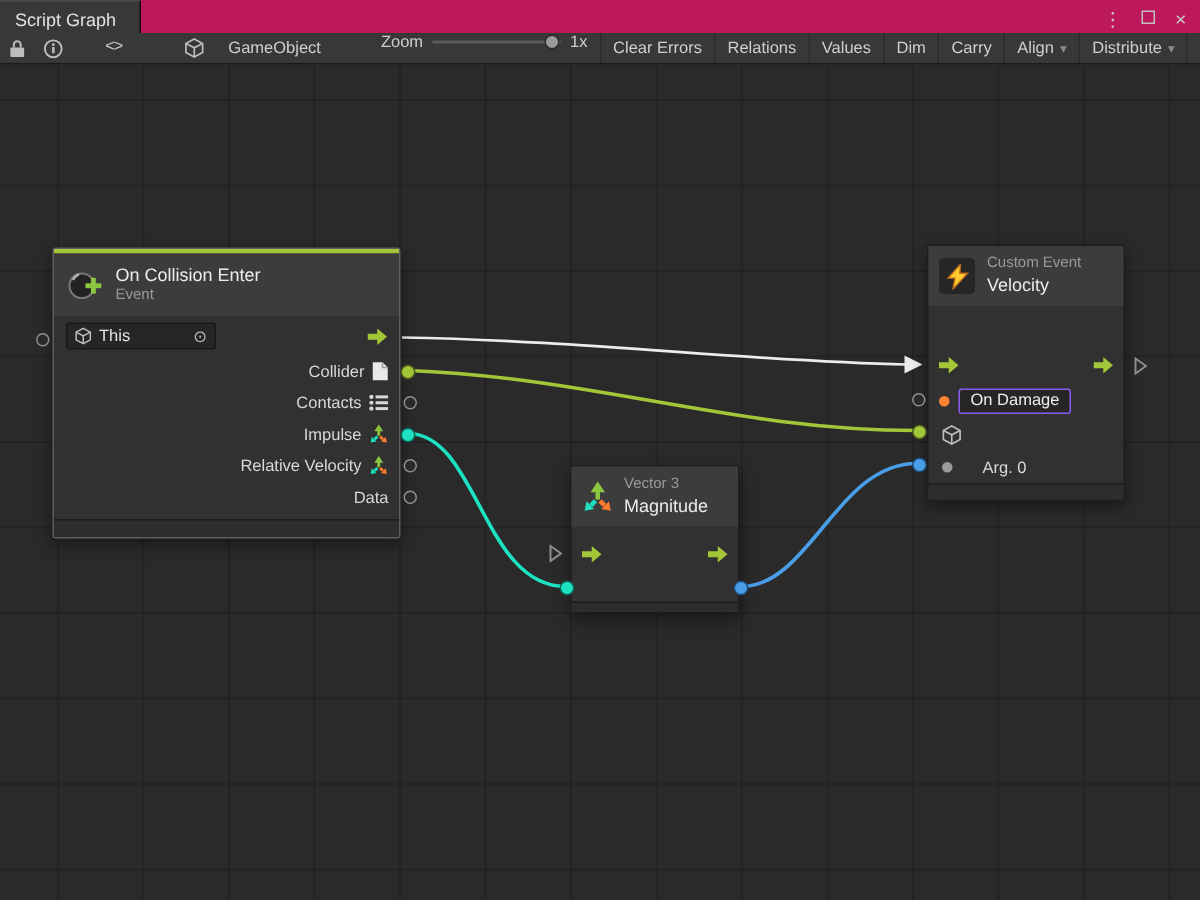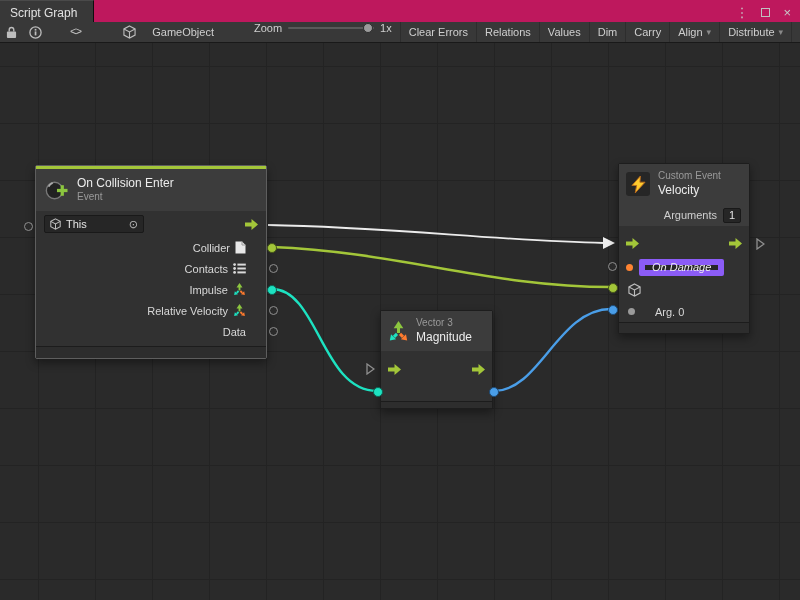--- a/index.html
+++ b/index.html
@@ -53,29 +53,29 @@
 
   
   .node{position:absolute;background:var(--node-bg);border:1px solid var(--node-border);border-radius:2px;z-index:2;box-shadow:0 4px 10px rgba(0,0,0,.4);font-size:11px;}
   .node.selected{border-color:#5E5E5E;}
   .accent{position:absolute;left:0;top:0;right:0;height:3px;background:var(--lime);}
   .nhdr{position:absolute;left:0;right:0;background:var(--node-hdr);display:flex;align-items:center;gap:8px;padding:0 8px;}
   .nhdr .tcol{display:flex;flex-direction:column;line-height:1.25;}
   .ntitle{font-size:12px;color:#ECECEC;}
   .nsub{font-size:10px;color:var(--txt-dim);}
   .nrow{position:absolute;left:0;right:0;display:flex;align-items:center;}
-  .nrow.right{justify-content:flex-end;gap:5px;padding-right:20px;}
+  .nrow.right{justify-content:flex-end;gap:5px;padding-right:7px;}
   .nrow.split{justify-content:space-between;padding:0 8px;}
   .plabel{color:#D8D8D8;}
   .nfooter{position:absolute;left:0;right:0;bottom:0;background:#2D2D2D;border-top:1px solid #1C1C1C;}
 
   .field{background:var(--field-bg);border:1px solid #191919;border-radius:2px;display:flex;align-items:center;gap:5px;padding:0 5px;height:18px;color:#E4E4E4;}
   .field .grow{flex:1;}
   .mini-field{background:var(--field-bg);border:1px solid #191919;border-radius:2px;height:15px;min-width:18px;padding:0 4px;display:flex;align-items:center;justify-content:center;color:#E4E4E4;}
-  .str-field{background:var(--field-bg);border:6px solid #8b5cf6;border-radius:2px;height:17px;padding:0 7px;display:flex;align-items:center;color:#ECECEC;font-style:italic;}
+  .str-field{background:var(--field-bg);border:1px solid #8b5cf6;border-radius:2px;height:17px;padding:0 7px;display:flex;align-items:center;color:#ECECEC;}
 
   .dot{width:7px;height:7px;border-radius:50%;display:inline-block;}
   .dot.orange{background:var(--orange);}
   .dot.gray{background:#9A9A9A;}
 
   .port{position:absolute;border-radius:50%;z-index:4;}
   .port.hollow{width:9px;height:9px;border:1.5px solid #8F8F8F;background:var(--canvas-bg);}
   .port.f-lime{width:10px;height:10px;background:var(--lime);border:1px solid #45551a;}
   .port.f-teal{width:10px;height:10px;background:var(--teal);border:1px solid #0d6354;}
   .port.f-blue{width:10px;height:10px;background:var(--blue);border:1px solid #1d4a75;}
@@ -294,24 +294,20 @@
         <div class="evt-icon-box">
           <svg width="15" height="17" viewBox="0 0 16 18">
               <path d="M10 0 L1 10 h5 L4.5 18 L15 6.5 H9.5 Z" fill="#FFCB2E" stroke="#B96A1C" stroke-width="1"></path>
             </svg>
         </div>
         <div class="tcol">
           <span class="nsub">Custom Event</span>
           <span class="ntitle">Velocity</span>
         </div>
       </div>
-      <div class="nrow" style="top:40px;height:22px;background:var(--node-hdr);justify-content:flex-end;gap:6px;padding:0 8px;">
-        <span style="color:#CFCFCF;">Arguments</span>
-        <span class="mini-field">1</span>
-      </div>
       <div class="nrow split" style="top:68px;height:22px;padding:0 7px;">
         <svg width="13" height="11" viewBox="0 0 13 11">
             <path d="M0 3.5 h6.5 V0 L13 5.5 L6.5 11 V7.5 H0 Z" fill="#A3C639"></path>
           </svg>
         <svg width="13" height="11" viewBox="0 0 13 11">
             <path d="M0 3.5 h6.5 V0 L13 5.5 L6.5 11 V7.5 H0 Z" fill="#A3C639"></path>
           </svg>
       </div>
       <div class="nrow" style="top:92px;height:22px;gap:6px;padding:0 7px;">
         <span class="dot orange"></span>

